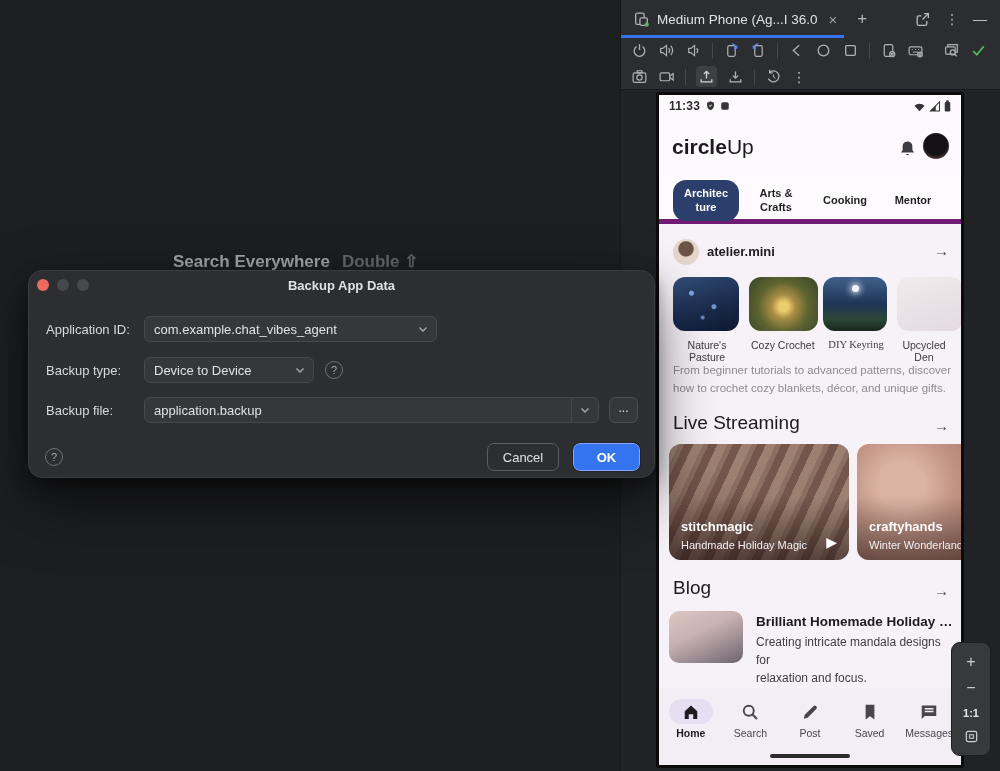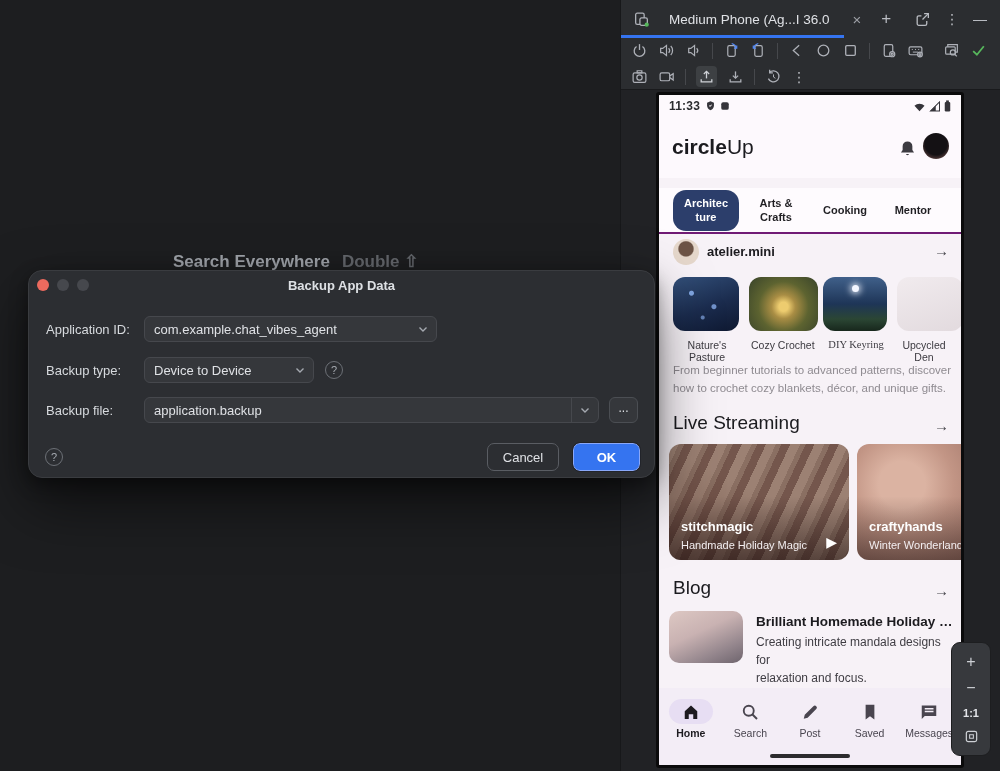--- a/index.html
+++ b/index.html
@@ -8,21 +8,21 @@
   #root { position:relative; width:1000px; height:771px; background:#1d1e20; overflow:hidden; }
 
   
   .ide-hint { position:absolute; left:173px; top:251px; font-size:17px; z-index:1; white-space:nowrap; }
   .ide-hint .t1 { color:#9fa3a9; font-weight:600; }
   .ide-hint .t2 { color:#64676c; font-weight:600; margin-left:12px; }
 
   
   .panel { position:absolute; left:620px; top:0; width:380px; height:771px; background:#212225; border-left:1px solid #17181a; }
   .tabbar { position:absolute; left:0; top:0; width:380px; height:38px; background:#2b2d30; display:flex; align-items:center; }
-  .tab { display:flex; align-items:center; gap:19px; padding:0 10px 0 12px; height:38px; }
+  .tab { display:flex; align-items:center; gap:7px; padding:0 10px 0 12px; height:38px; }
   .tab-title { color:#dfe1e5; font-size:13.5px; white-space:nowrap; }
   .tab-close { color:#9da0a6; font-size:15px; padding:0 4px; cursor:default; }
   .tab-underline { position:absolute; left:0; top:35px; width:223px; height:3px; background:var(--accent-blue,#3574f0); }
   .tab-plus { color:#b9bcc2; font-size:17px; margin-left:6px; }
   .tabbar-right { margin-left:auto; display:flex; align-items:center; gap:14px; padding-right:14px; }
   .tabbar-right .glyph { color:#b9bcc2; font-size:14px; }
 
   .toolbar { position:absolute; left:0; top:38px; width:380px; height:52px; background:#2b2d30; border-bottom:1px solid #191a1c; }
   .trow { display:flex; align-items:center; gap:10px; padding-left:10px; height:25px; }
   .trow.r2 { margin-top:1px; }
@@ -40,21 +40,21 @@
   .statusbar { position:absolute; left:0; top:0; width:302px; height:22px; background:#fdf9fd; display:flex; align-items:center; padding:0 10px; }
   .sb-time { font-size:12px; font-weight:700; color:#2b2b2f; letter-spacing:.2px; }
   .sb-left-icons { display:flex; align-items:center; gap:4px; margin-left:5px; }
   .sb-right { margin-left:auto; display:flex; align-items:center; gap:3px; }
   .appheader { position:absolute; left:0; top:22px; width:302px; height:61px; background:#fdf9fd; }
   .logo { position:absolute; left:13px; top:18px; font-size:21px; color:#1b1b1f; }
   .logo .b { font-weight:700; } .logo .l { font-weight:400; }
   .bell { position:absolute; right:44px; top:22px; }
   .avatar-profile { position:absolute; right:12px; top:16px; width:26px; height:26px; border-radius:50%;
     background:radial-gradient(circle at 50% 42%, #141114 0 55%, #3c2b2b 70%, #caa49c 100%); }
-  .cat-tabs { position:absolute; left:0; top:93px; width:302px; height:46px; background:#fefbfe; border-bottom:2px solid #701a75; }
+  .cat-tabs { position:absolute; left:0; top:83px; width:302px; height:46px; background:#fefbfe; border-bottom:5px solid #701a75; }
   .pill-tab { position:absolute; left:14px; top:2px; width:66px; height:41px; background:var(--tab-pill,#2c3e6b); border-radius:13px;
     color:#fff; font-size:11px; font-weight:600; display:flex; flex-direction:column; align-items:center; justify-content:center; line-height:1.25; }
   .cat { position:absolute; top:2px; height:41px; display:flex; flex-direction:column; align-items:center; justify-content:center; font-size:11px; font-weight:600; color:#201f23; line-height:1.25; }
   .cat.c2 { left:92px; width:50px; } .cat.c3 { left:160px; width:52px; } .cat.c4 { left:228px; width:52px; }
 
   .row-creator { position:absolute; left:0; top:143px; width:302px; height:30px; }
   .creator-avatar { position:absolute; left:14px; top:1px; width:26px; height:26px; border-radius:50%;
     background:radial-gradient(circle at 50% 38%, #6d5446 0 34%, #e5d7cb 40% 100%); }
   .creator-name { position:absolute; left:48px; top:6px; font-size:13px; font-weight:700; color:#1c1b1f; }
   .arrow { font-size:15px; color:#45444a; }

